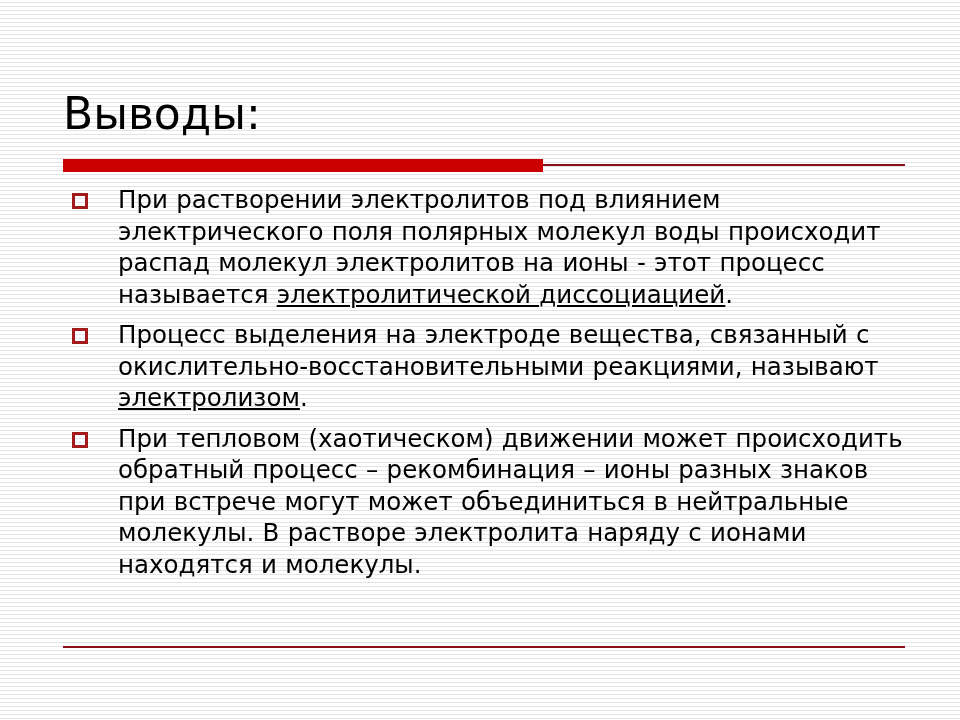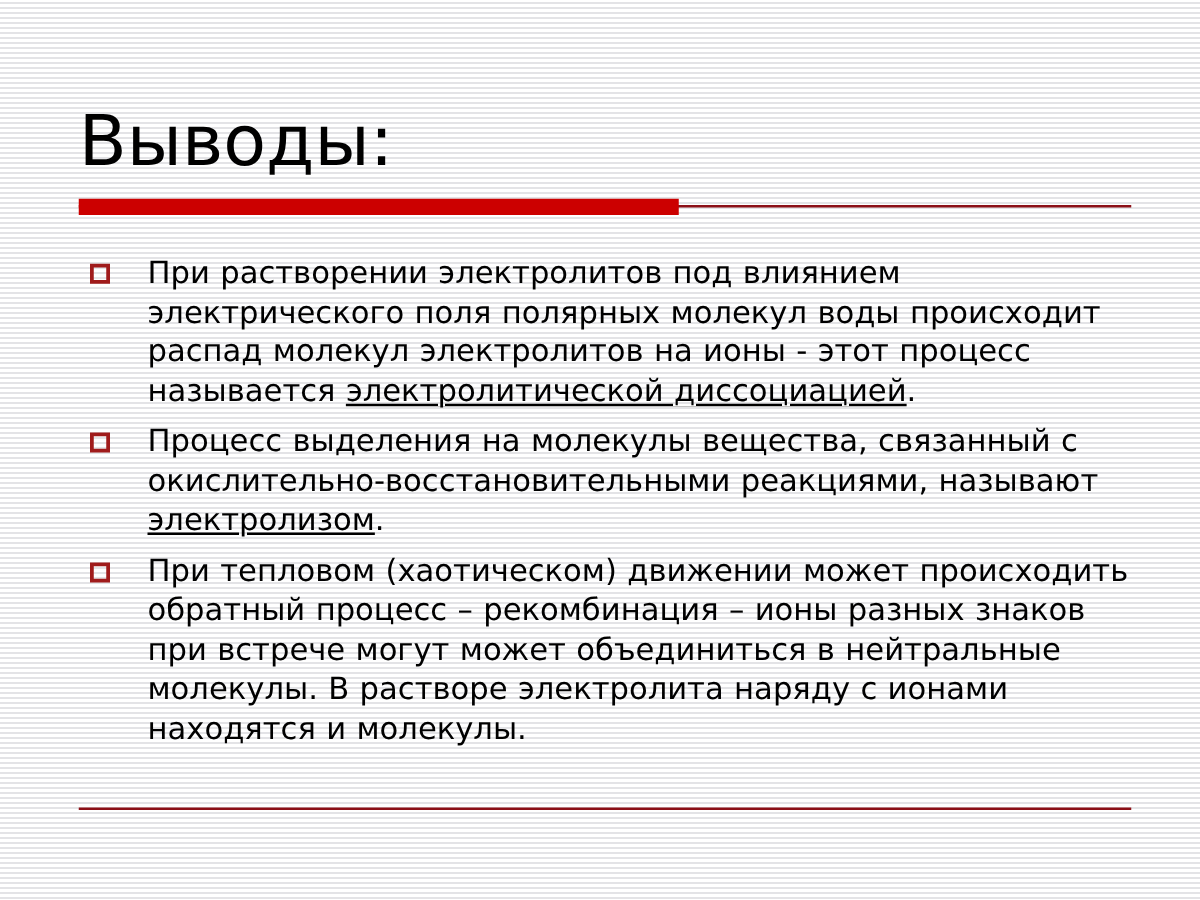--- a/index.html
+++ b/index.html
@@ -33,21 +33,21 @@
   
   #title-block {
     position: absolute;
     left: 63px;
     top: 88px;
     width: 850px;
   }
   #slide-title {
     margin: 0;
     font-family: "DejaVu Sans", sans-serif;
-    font-size: 56px;
+    font-size: 44px;
     font-weight: 400;
     line-height: 52px;
     color: #000000;
     letter-spacing: 0px;
     white-space: nowrap;
   }
 
   
   #title-rule {
     position: absolute;
@@ -70,21 +70,21 @@
     top: 0;
     width: 480px;
     height: 13px;
     background: #CC0000;
   }
 
   
   #body-list {
     position: absolute;
     left: 63px;
-    top: 202px;
+    top: 184px;
     width: 850px;
     list-style: none;
     margin: 0;
     padding: 0;
   }
   .bullet-item {
     position: relative;
     padding-left: 55px;
     margin-bottom: 9px;
   }
@@ -140,21 +140,21 @@
 
   <ul id="body-list">
 
     <li class="bullet-item">
       <span class="bullet-marker"></span>
       <span class="bullet-text"><span>При растворении электролитов под влиянием электрического поля полярных молекул воды происходит распад молекул электролитов на ионы - этот процесс называется </span><u>электролитической диссоциацией</u><span>.</span></span>
     </li>
 
     <li class="bullet-item">
       <span class="bullet-marker"></span>
-      <span class="bullet-text"><span>Процесс выделения на молекулы вещества, связанный с окислительно-восстановительными реакциями, называют </span><u>электролизом</u><span>.</span></span>
+      <span class="bullet-text"><span>Процесс выделения на электроде вещества, связанный с окислительно-восстановительными реакциями, называют </span><u>электролизом</u><span>.</span></span>
     </li>
 
     <li class="bullet-item">
       <span class="bullet-marker"></span>
       <span class="bullet-text"><span>При тепловом (хаотическом) движении может происходить обратный процесс – рекомбинация – ионы разных знаков при встрече могут может объединиться в нейтральные молекулы. В растворе электролита наряду с ионами находятся и молекулы.</span><span></span></span>
     </li>
 
   </ul>
 
   <div id="footer-rule"></div>

